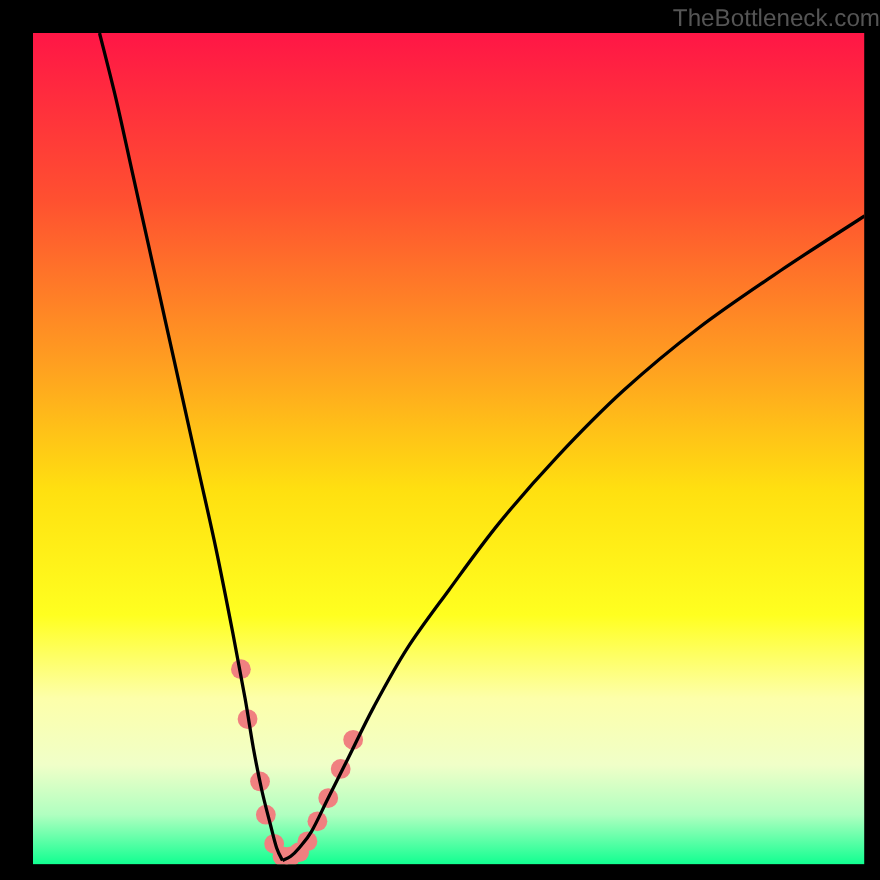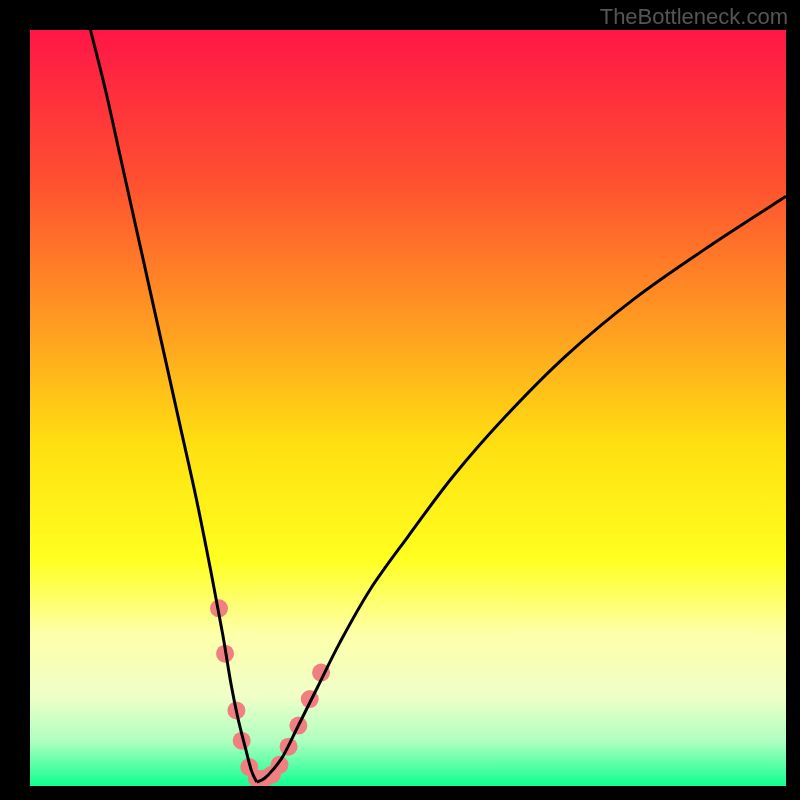--- a/index.html
+++ b/index.html
@@ -8,21 +8,21 @@
   .outer {
     width: 800px;
     height: 800px;
     background: #000;
     position: relative;
   }
   
   .watermark {
     position: absolute;
     top: 4px;
-    right: 12px;
+    right: 0;
     font-family: Arial, sans-serif;
     font-size: 22px;
     color: #555;
     font-weight: 500;
     z-index: 10;
   }
   
   .plot-area {
     position: absolute;
     left: 30px;

